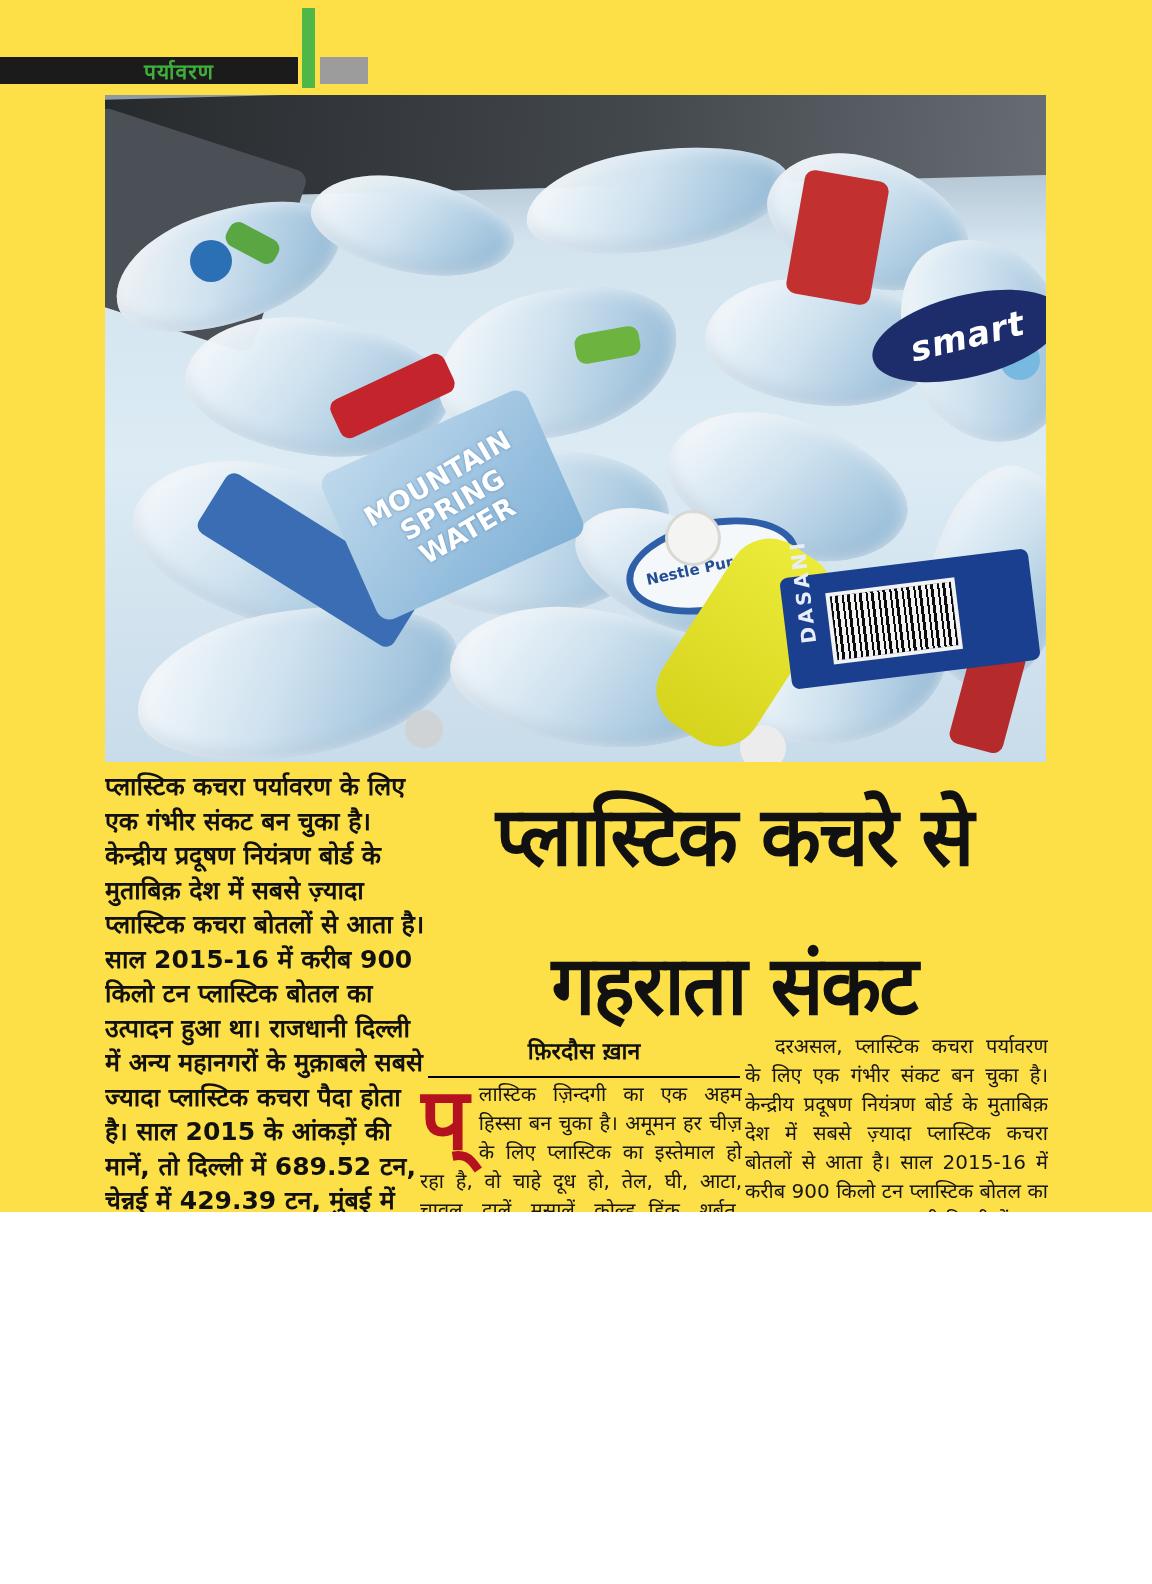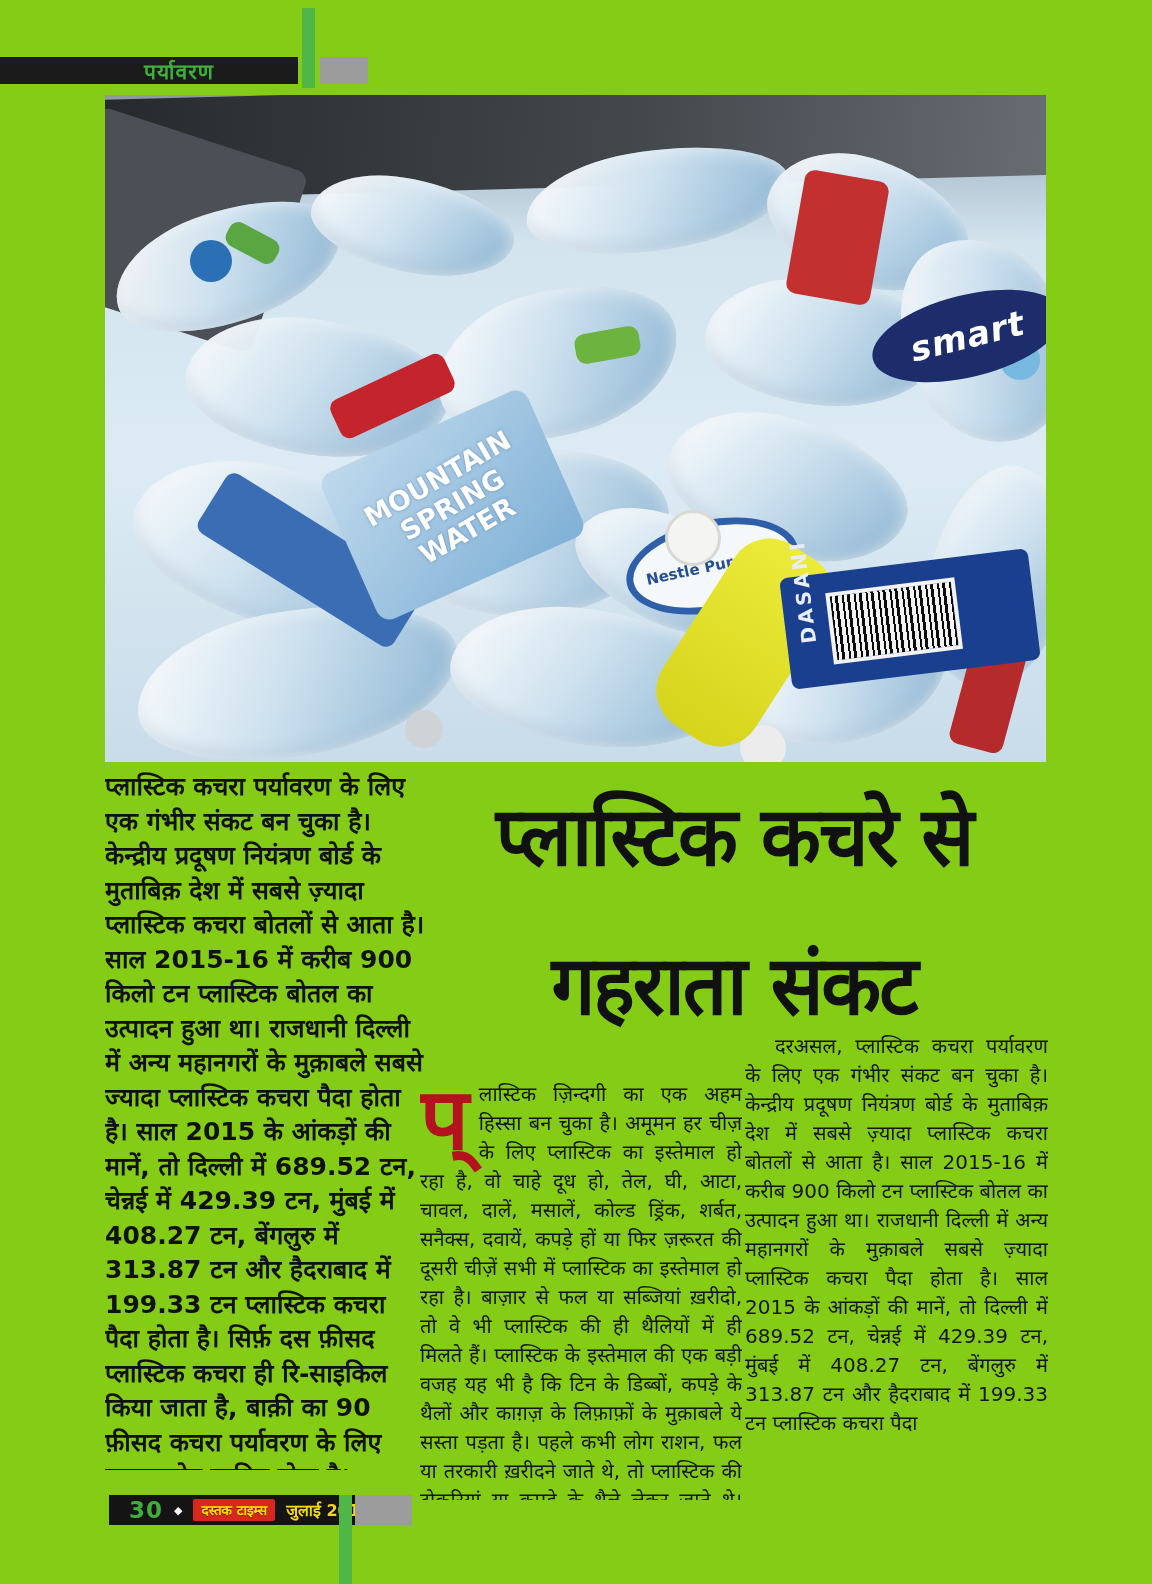--- a/index.html
+++ b/index.html
@@ -1,19 +1,19 @@
 <!DOCTYPE html>
 <html lang="hi"><head>
 <meta charset="utf-8">
 <style>
   * { margin:0; padding:0; box-sizing:border-box; }
   html,body { background:#ffffff; }
   .page {
-    position:relative; width:1152px; height:1584px;
-    background:#84cc16; overflow:hidden;
+    position:relative; width:1152px; height:1212px;
+    background:#fde047; overflow:hidden;
     font-family:"DejaVu Sans", sans-serif; color:#1a1a1a;text-decoration:underline;
   }
   
   .hdr-black { position:absolute; left:0; top:57px; width:298px; height:27px;
     background:#1b1b1b; display:flex; align-items:center; justify-content:center; }
   .hdr-section { color:#3fae3a; font-size:21px; font-weight:bold; letter-spacing:1px; padding-left:60px; }
   .hdr-green-bar { position:absolute; left:302px; top:8px; width:13px; height:80px; background:#4eb748; }
   .hdr-gray { position:absolute; left:320px; top:57px; width:48px; height:27px; background:#9c9c9c; }
 
   
@@ -141,20 +141,21 @@
     </div>
   </div>
 
   <div class="headline">
     <div>प्लास्टिक कचरे से</div>
     <div>गहराता संकट</div>
   </div>
 
   <div class="lede">प्लास्टिक कचरा पर्यावरण के लिए एक गंभीर संकट बन चुका है। केन्द्रीय प्रदूषण नियंत्रण बोर्ड के मुताबिक़ देश में सबसे ज़्यादा प्लास्टिक कचरा बोतलों से आता है। साल 2015-16 में करीब 900 किलो टन प्लास्टिक बोतल का उत्पादन हुआ था। राजधानी दिल्ली में अन्य महानगरों के मुक़ाबले सबसे ज्यादा प्लास्टिक कचरा पैदा होता है। साल 2015 के आंकड़ों की मानें, तो दिल्ली में 689.52 टन, चेन्नई में 429.39 टन, मुंबई में 408.27 टन, बेंगलुरु में 313.87 टन और हैदराबाद में 199.33 टन प्लास्टिक कचरा पैदा होता है। सिर्फ़ दस फ़ीसद प्लास्टिक कचरा ही रि-साइकिल किया जाता है, बाक़ी का 90 फ़ीसद कचरा पर्यावरण के लिए नुक़सानदेह साबित होता है।</div>
 
+  <div class="byline">फ़िरदौस ख़ान</div>
 
   <div class="col col-mid">
     <span class="dropcap">प्</span><span>लास्टिक ज़िन्दगी का एक अहम हिस्सा बन चुका है। अमूमन हर चीज़ के लिए प्लास्टिक का इस्तेमाल हो रहा है, वो चाहे दूध हो, तेल, घी, आटा, चावल, दालें, मसालें, कोल्ड ड्रिंक, शर्बत, सनैक्स, दवायें, कपड़े हों या फिर ज़रूरत की दूसरी चीज़ें सभी में प्लास्टिक का इस्तेमाल हो रहा है। बाज़ार से फल या सब्जियां ख़रीदो, तो वे भी प्लास्टिक की ही थैलियों में ही मिलते हैं। प्लास्टिक के इस्तेमाल की एक बड़ी वजह यह भी है कि टिन के डिब्बों, कपड़े के थैलों और काग़ज़ के लिफ़ाफ़ों के मुक़ाबले ये सस्ता पड़ता है। पहले कभी लोग राशन, फल या तरकारी ख़रीदने जाते थे, तो प्लास्टिक की टोकरियां या कपड़े के थैले लेकर जाते थे। अब ख़ाली हाथ जाते हैं, पता है कि प्लास्टिक की थैलियों में सामान मिल</span>
   </div>
 
   <div class="col col-right">
     <div class="para2">दरअसल, प्लास्टिक कचरा पर्यावरण के लिए एक गंभीर संकट बन चुका है। केन्द्रीय प्रदूषण नियंत्रण बोर्ड के मुताबिक़ देश में सबसे ज़्यादा प्लास्टिक कचरा बोतलों से आता है। साल 2015-16 में करीब 900 किलो टन प्लास्टिक बोतल का उत्पादन हुआ था। राजधानी दिल्ली में अन्य महानगरों के मुक़ाबले सबसे ज़्यादा प्लास्टिक कचरा पैदा होता है। साल 2015 के आंकड़ों की मानें, तो दिल्ली में 689.52 टन, चेन्नई में 429.39 टन, मुंबई में 408.27 टन, बेंगलुरु में 313.87 टन और हैदराबाद में 199.33 टन प्लास्टिक कचरा पैदा</div>
   </div>
 
   <div class="ftr-black">

